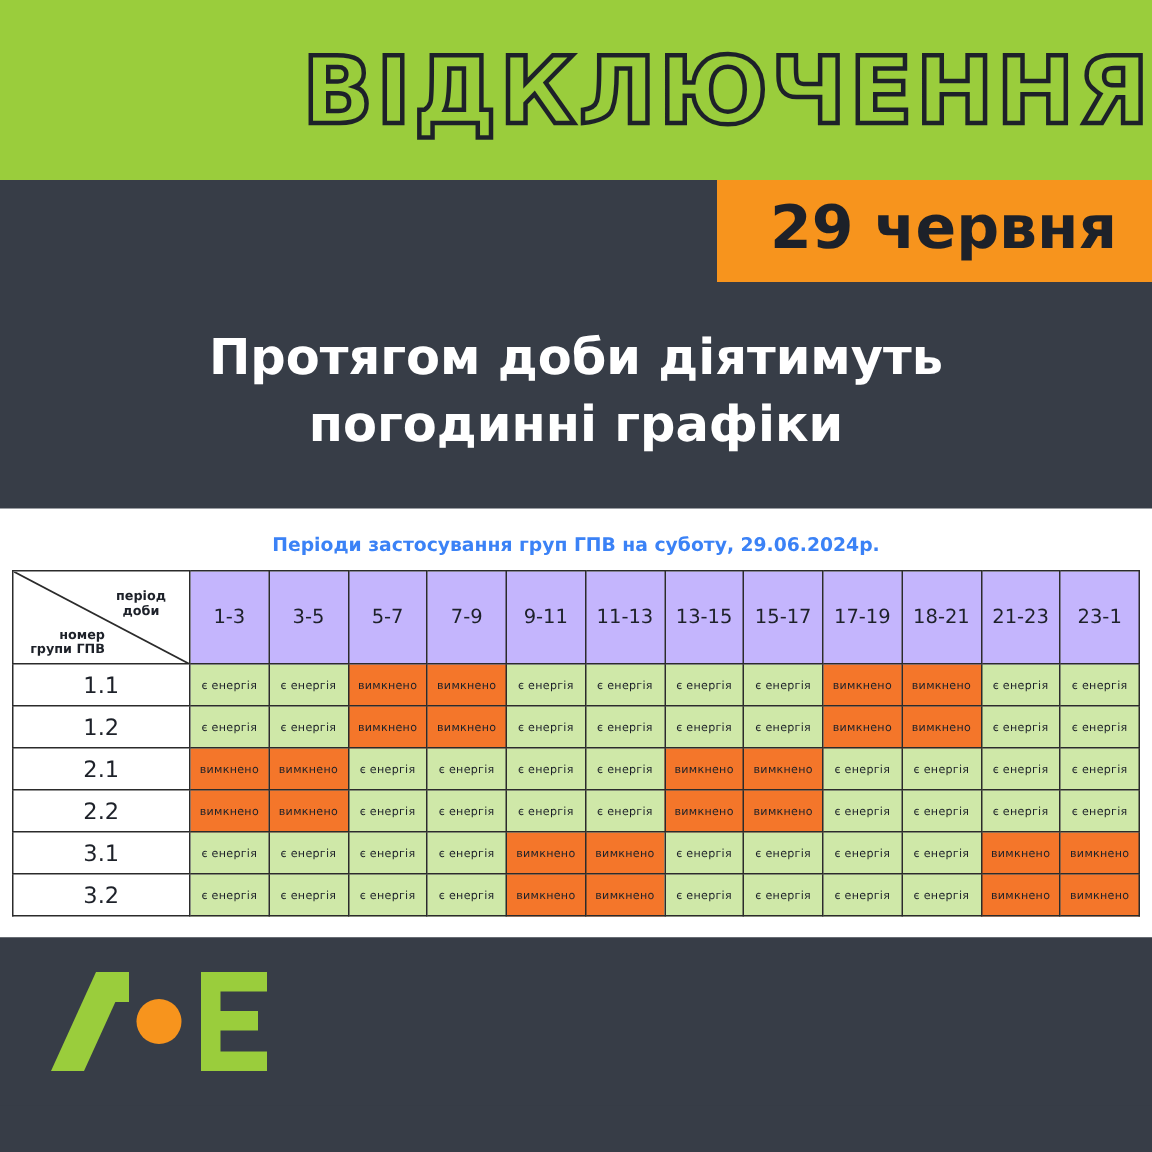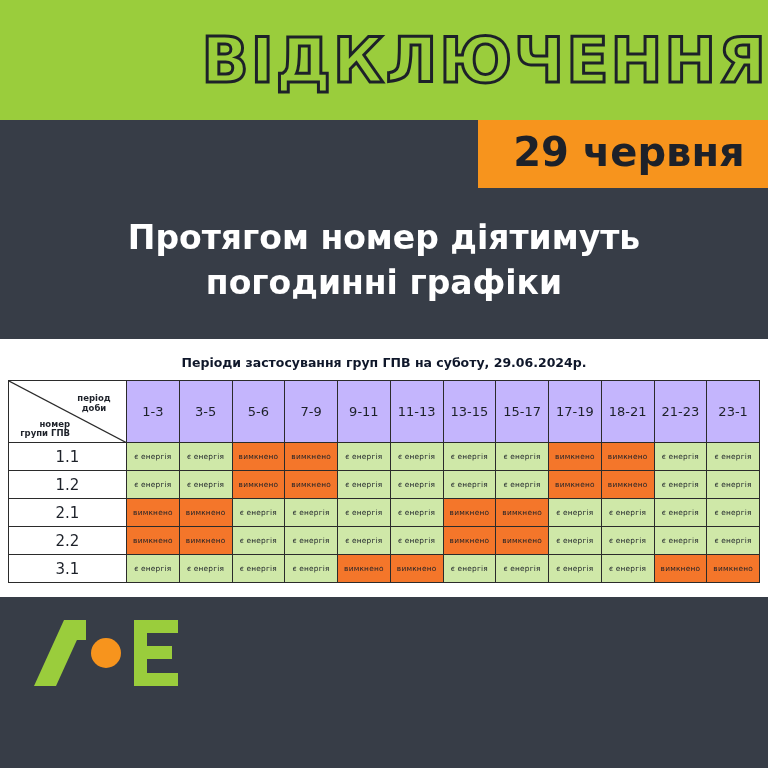--- a/index.html
+++ b/index.html
@@ -65,21 +65,21 @@
 
   
   .table-block {
     background: #ffffff;
     padding: 10px 8px 14px 8px;
   }
   .table-caption {
     text-align: center;
     font-size: 12.5px;
     font-weight: bold;
-    color: #0f172a;
+    color: #3b82f6;
     padding: 6px 0 10px 0;
     font-family: "DejaVu Sans", sans-serif;
   }
   table.sched {
     border-collapse: collapse;
     width: 752px;
     margin: 0 auto;
     table-layout: fixed;
   }
   table.sched td, table.sched th {
@@ -164,21 +164,21 @@
 
 <div class="banner">
   <div class="banner-title">ВІДКЛЮЧЕННЯ</div>
 </div>
 
 <div class="date-strip">
   <div class="date-box">29 червня</div>
 </div>
 
 <div class="headline">
-  <div>Протягом номер діятимуть</div>
+  <div>Протягом доби діятимуть</div>
   <div>погодинні графіки</div>
 </div>
 
 <div class="table-block">
   <div class="table-caption">Періоди застосування груп ГПВ на суботу,  29.06.2024р.</div>
 
   <table class="sched">
     <thead>
       <tr>
         <th class="corner">
@@ -191,21 +191,21 @@
             <span>період</span><br>
             <span>доби</span>
           </span>
           <span class="lbl-bot">
             <span>номер</span><br>
             <span>групи ГПВ</span>
           </span>
         </th>
         <th class="hour">1-3</th>
         <th class="hour">3-5</th>
-        <th class="hour">5-6</th>
+        <th class="hour">5-7</th>
         <th class="hour">7-9</th>
         <th class="hour">9-11</th>
         <th class="hour">11-13</th>
         <th class="hour">13-15</th>
         <th class="hour">15-17</th>
         <th class="hour">17-19</th>
         <th class="hour">18-21</th>
         <th class="hour">21-23</th>
         <th class="hour">23-1</th>
       </tr>
@@ -279,20 +279,35 @@
           <td class="cell on">є енергія</td>
           <td class="cell off">вимкнено</td>
           <td class="cell off">вимкнено</td>
           <td class="cell on">є енергія</td>
           <td class="cell on">є енергія</td>
           <td class="cell on">є енергія</td>
           <td class="cell on">є енергія</td>
           <td class="cell off">вимкнено</td>
           <td class="cell off">вимкнено</td>
         </tr>
+        <tr>
+          <td class="grp">3.2</td>
+          <td class="cell on">є енергія</td>
+          <td class="cell on">є енергія</td>
+          <td class="cell on">є енергія</td>
+          <td class="cell on">є енергія</td>
+          <td class="cell off">вимкнено</td>
+          <td class="cell off">вимкнено</td>
+          <td class="cell on">є енергія</td>
+          <td class="cell on">є енергія</td>
+          <td class="cell on">є енергія</td>
+          <td class="cell on">є енергія</td>
+          <td class="cell off">вимкнено</td>
+          <td class="cell off">вимкнено</td>
+        </tr>
       </tbody>
   </table>
 </div>
 
 <div class="footer">
   <div class="logo">
     <svg width="150" height="74" viewBox="0 0 150 74">
       <polygon points="4,70 34,4 56,4 26,70" fill="#9acd3c"></polygon>
       <polygon points="34,4 56,4 56,24 44,24" fill="#9acd3c"></polygon>
       <circle cx="76" cy="37" r="15" fill="#f7941d"></circle>

